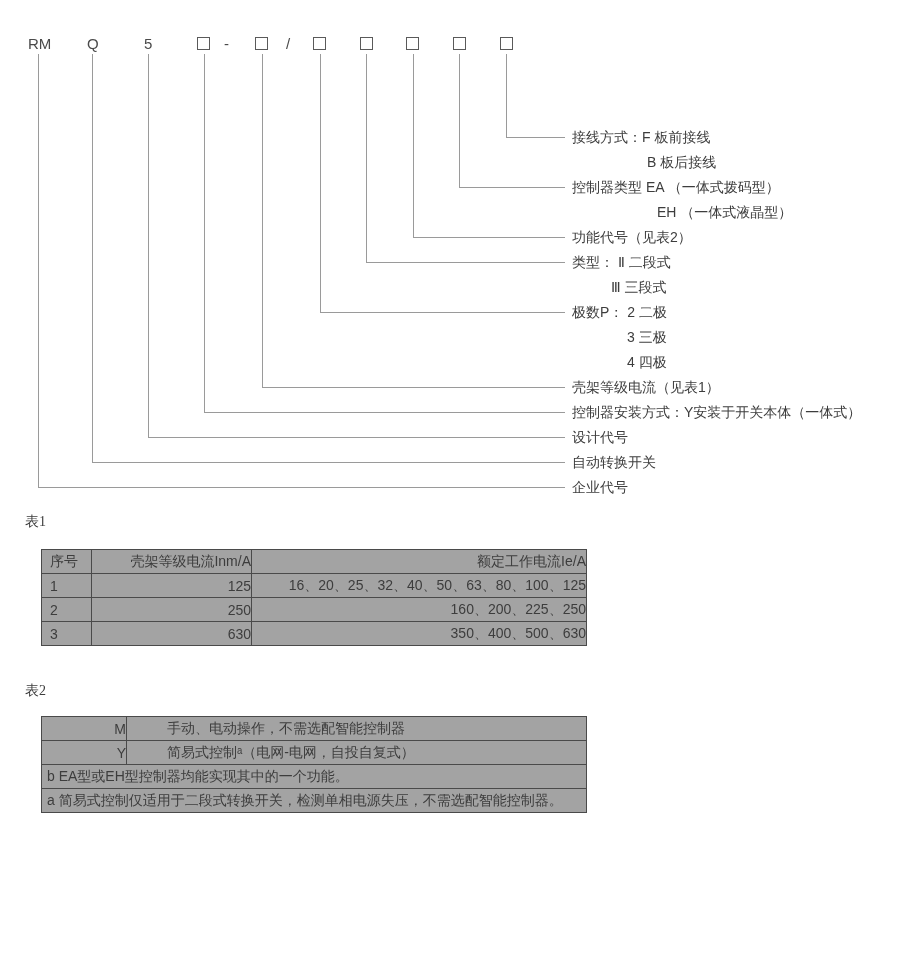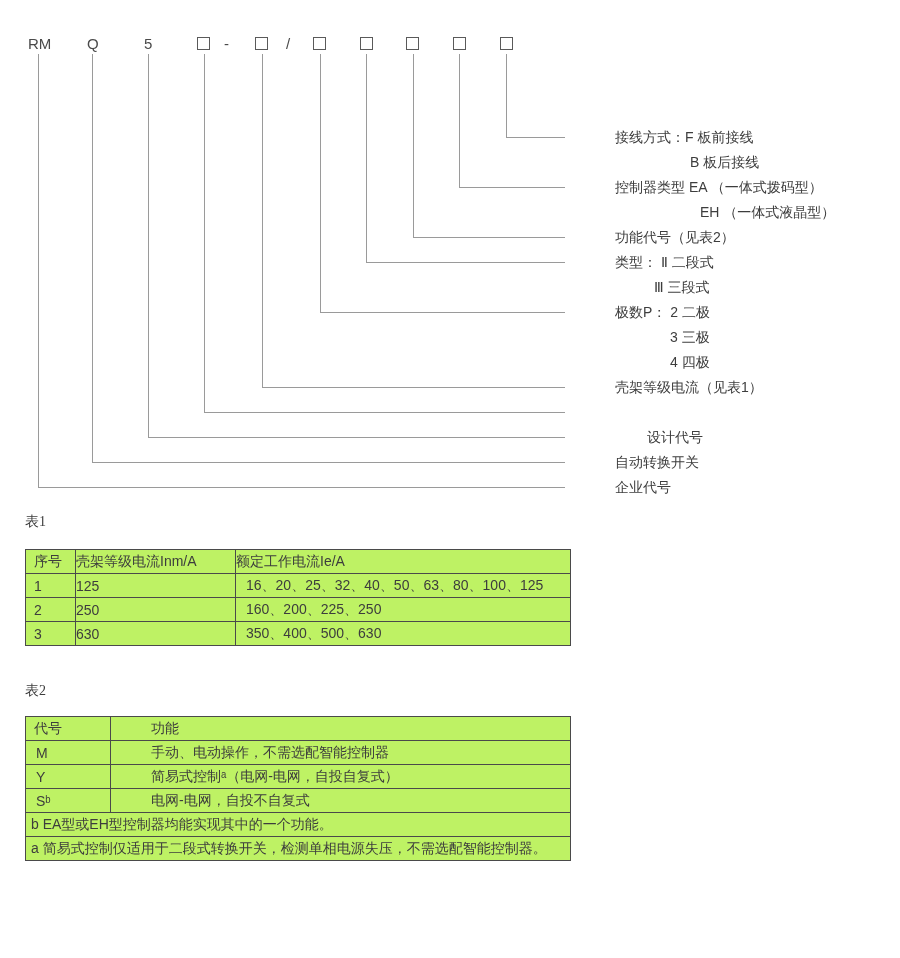--- a/index.html
+++ b/index.html
@@ -37,50 +37,49 @@
   .lines { position: absolute; left: 0; top: 0; }
   .lines path { fill: none; stroke: #9a9a9a; stroke-width: 1; }
   
   .lbl {
     position: absolute;
     height: 22px;
     line-height: 22px;
     font-size: 14px;
     color: #3d3d3d;
     white-space: nowrap;
-    margin-left: 43px;
   }
   
   .tcaption {
     position: absolute;
     left: 25px;
     height: 20px;
     line-height: 20px;
     font-size: 14px;
     color: #3d3d3d;
     font-family: Liberation Serif, serif;
   }
   table.doc-table {
     position: absolute;
-    left: 25px;
+    left: 41px;
     width: 546px;
     border-collapse: collapse;
     table-layout: fixed;
-    background: #bef264;
+    background: #a3a3a3;
   }
   .doc-table td, .doc-table th {
     border: 1px solid #4a4a4a;
     font-size: 14px;
     font-weight: normal;
     color: #3d3d3d;
     height: 24px;
     padding: 0;
     white-space: nowrap;
     overflow: hidden;
-    text-align: left;
+    text-align: right;
     vertical-align: middle;
   }
   .al { text-align: left !important; padding-left: 8px !important; }
   .pl10 { text-align: right; padding-left: 10px !important; }
   .pl40 { text-align: left !important; padding-left: 40px !important; }
   .fn { text-align: left !important; padding-left: 5px !important; }
 </style>
 </head>
 <body>
 
@@ -116,21 +115,22 @@
   <div class="lbl" style="left:647px; top:151px">B  板后接线</div>
   <div class="lbl" style="left:572px; top:176px">控制器类型  EA  （一体式拨码型）</div>
   <div class="lbl" style="left:657px; top:201px">EH  （一体式液晶型）</div>
   <div class="lbl" style="left:572px; top:226px">功能代号（见表2）</div>
   <div class="lbl" style="left:572px; top:251px">类型：  Ⅱ  二段式</div>
   <div class="lbl" style="left:611px; top:276px">Ⅲ  三段式</div>
   <div class="lbl" style="left:572px; top:301px">极数P：  2  二极</div>
   <div class="lbl" style="left:627px; top:326px">3  三极</div>
   <div class="lbl" style="left:627px; top:351px">4  四极</div>
   <div class="lbl" style="left:572px; top:376px">壳架等级电流（见表1）</div>
-  <div class="lbl" style="left:604px; top:426px">设计代号</div>
+  <div class="lbl" style="left:572px; top:401px">控制器安装方式：Y安装于开关本体（一体式）</div>
+  <div class="lbl" style="left:572px; top:426px">设计代号</div>
   <div class="lbl" style="left:572px; top:451px">自动转换开关</div>
   <div class="lbl" style="left:572px; top:476px">企业代号</div>
 
   <div class="tcaption" style="top:512px">表1</div>
   <table class="doc-table" style="top:549px">
     <colgroup>
         <col style="width:50px">
         <col style="width:160px">
         <col>
       </colgroup>
@@ -158,35 +158,27 @@
   </tbody>
     </table>
 
   <div class="tcaption" style="top:681px">表2</div>
   <table class="doc-table" style="top:716px">
     <colgroup>
         <col style="width:85px">
         <col>
       </colgroup>
     <tbody>
-        <tr>
-      <th class="al">代号</th>
-      <th class="pl40">功能</th>
-    </tr>
     <tr>
       <td class="pl10">M</td>
       <td class="pl40">手动、电动操作，不需选配智能控制器</td>
     </tr>
     <tr>
       <td class="pl10">Y</td>
       <td class="pl40">简易式控制ᵃ（电网-电网，自投自复式）</td>
-    </tr>
-    <tr>
-      <td class="pl10">Sᵇ</td>
-      <td class="pl40">电网-电网，自投不自复式</td>
     </tr>
     <tr>
       <td class="fn" colspan="2">b EA型或EH型控制器均能实现其中的一个功能。</td>
     </tr>
     <tr>
       <td class="fn" colspan="2">a 简易式控制仅适用于二段式转换开关，检测单相电源失压，不需选配智能控制器。</td>
     </tr>
   </tbody>
     </table>
 

